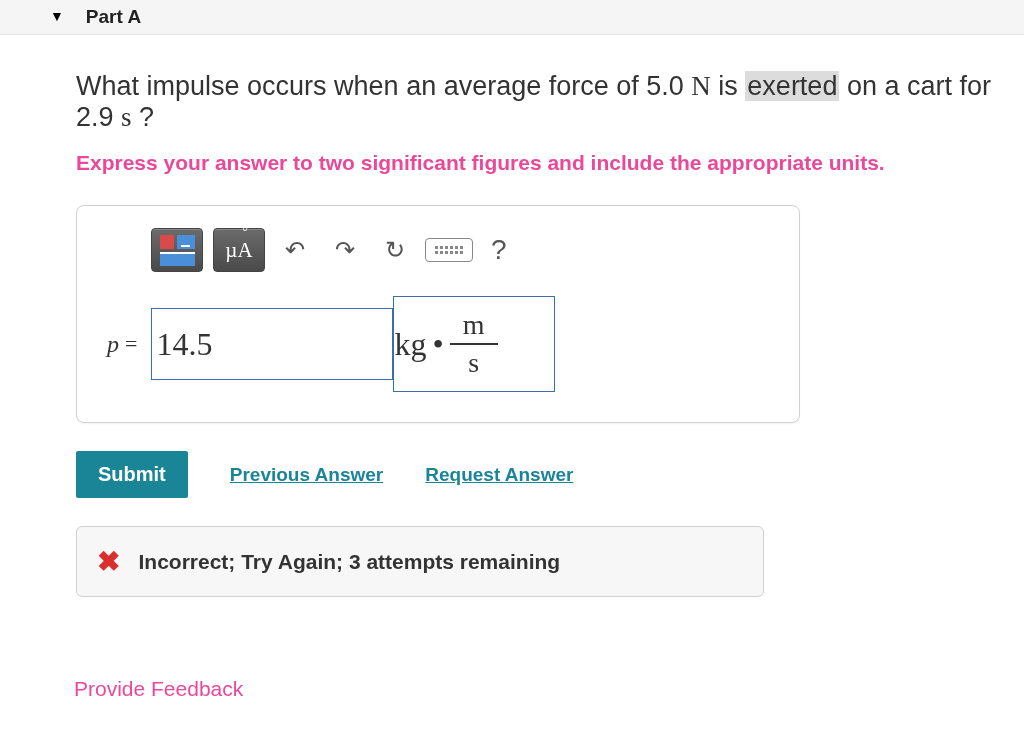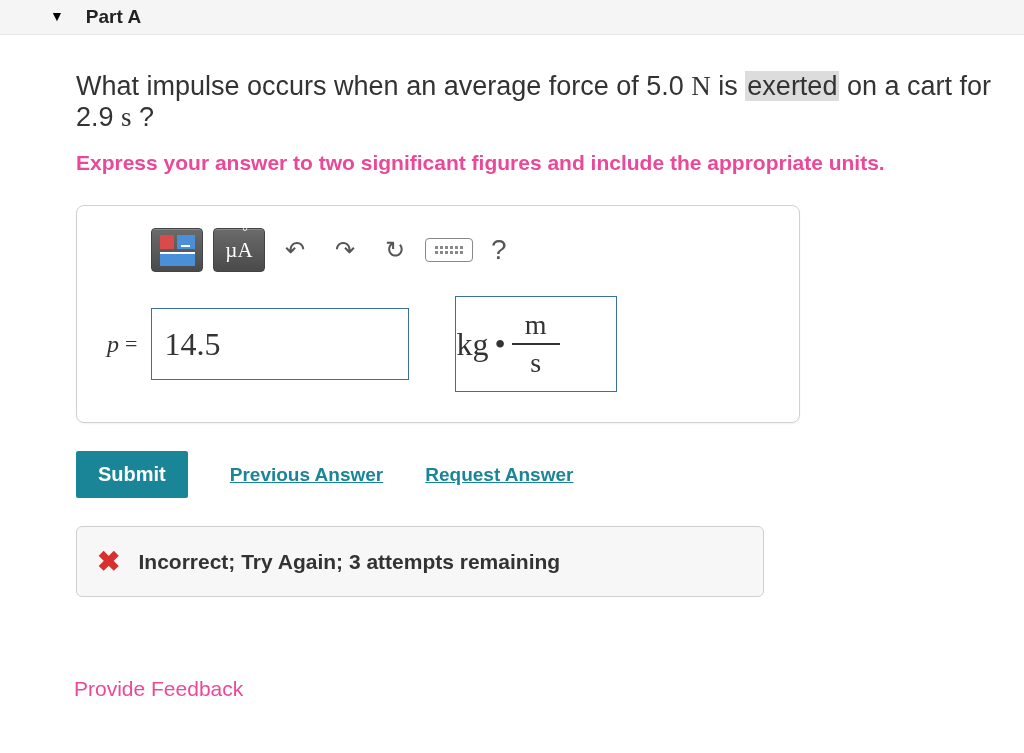--- a/index.html
+++ b/index.html
@@ -139,23 +139,22 @@
     font-size: 22px;
     margin-right: 14px;
     margin-left: 2px;
   }
   .val-box {
     border: 1px solid #3a6fa8;
     height: 70px;
     width: 232px;
     display: flex;
     align-items: center;
-    padding: 0 12px;
+    padding: 0 4px;
     font-size: 32px;
-    margin-right: 46px;
   }
   .unit-box {
     border: 1px solid #3a6fa8;
     height: 94px;
     width: 160px;
     display: flex;
     align-items: center;
     justify-content: flex-start;
     font-size: 32px;
   }

